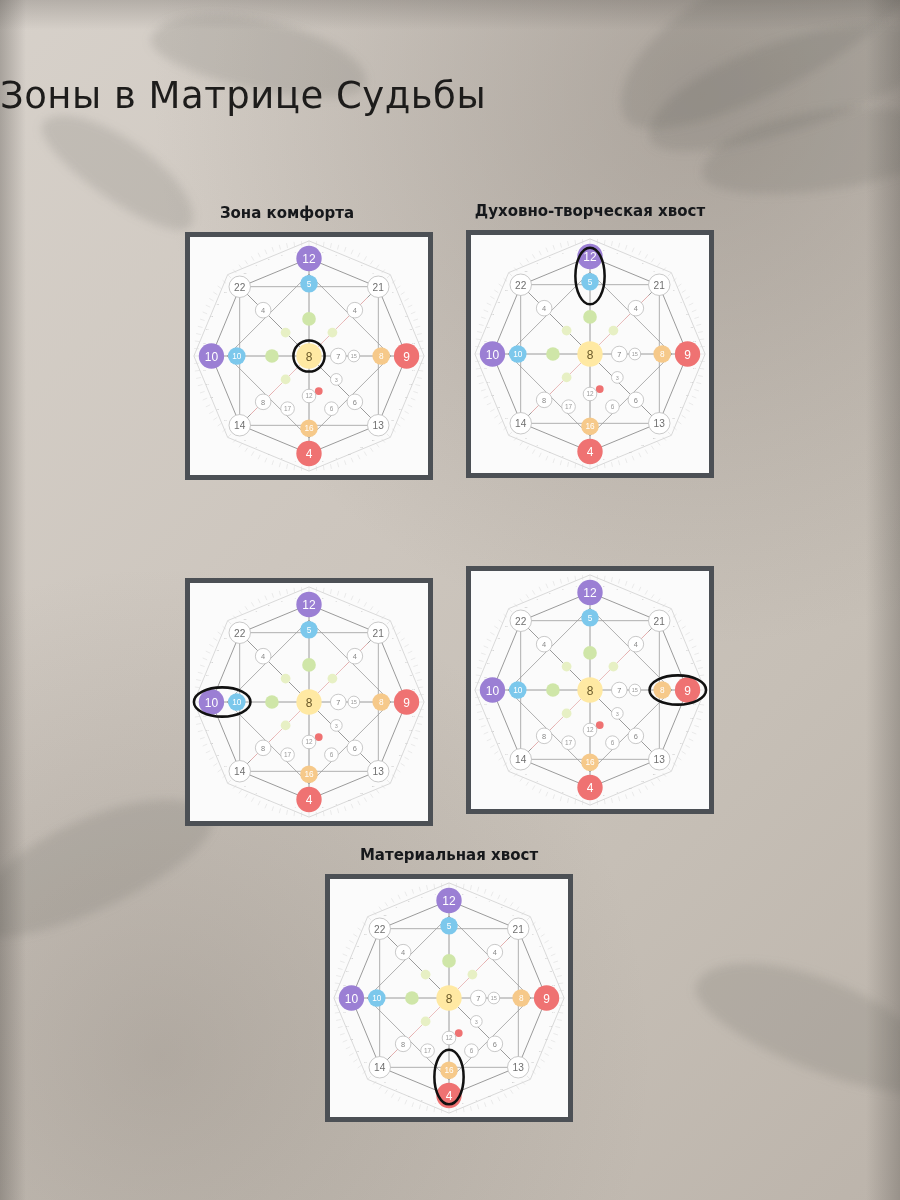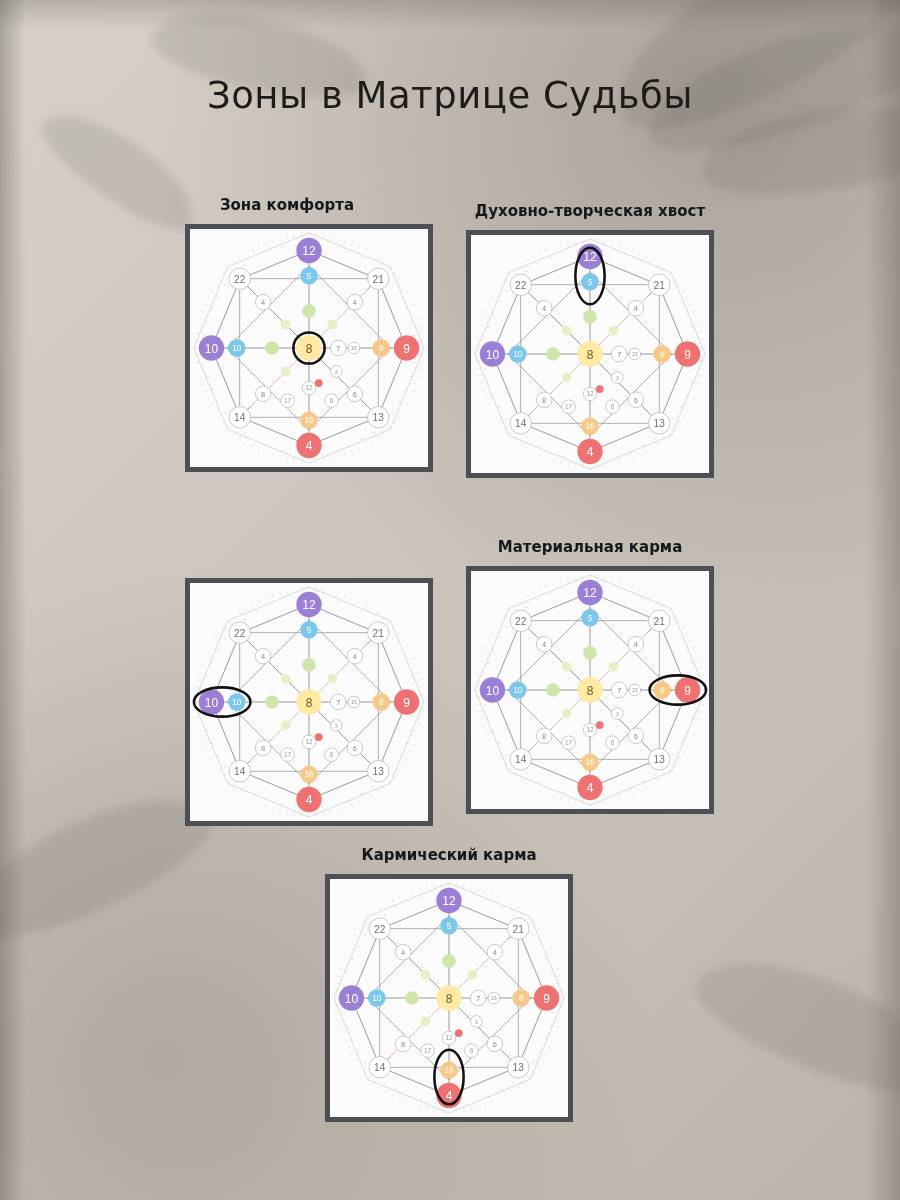--- a/index.html
+++ b/index.html
@@ -48,21 +48,21 @@
     position: absolute;
     left: 0; top: 0;
     width: 900px; height: 30px;
     background: linear-gradient(to bottom, rgba(60,56,52,0.22), rgba(60,56,52,0));
   }
 
   h1.title {
     position: absolute;
     left: 0; top: 74px;
     width: 900px;
-    text-align: center;
+    text-align: left;
     margin: 0;
     font-size: 37px;
     font-weight: 400;
     letter-spacing: 0.5px;
     color: #1d1c1b;
     font-family: "DejaVu Sans", sans-serif;
   }
 
   .card {
     position: absolute;
@@ -116,21 +116,21 @@
   <div class="leaf" style="left:600px; top:-30px; width:330px; height:120px; transform:rotate(-28deg);"></div>
   <div class="leaf" style="left:640px; top:40px; width:300px; height:90px; transform:rotate(-18deg);"></div>
   <div class="leaf" style="left:700px; top:110px; width:250px; height:80px; transform:rotate(-8deg);"></div>
   <div class="leaf" style="left:150px; top:20px; width:220px; height:70px; transform:rotate(12deg);"></div>
   <div class="leaf" style="left:30px; top:140px; width:180px; height:60px; transform:rotate(35deg);"></div>
   <div class="leaf" style="left:-40px; top:820px; width:260px; height:90px; transform:rotate(-25deg);"></div>
   <div class="leaf" style="left:690px; top:980px; width:260px; height:90px; transform:rotate(22deg);"></div>
 
   <h1 class="title">Зоны в Матрице Судьбы</h1>
 
-  <div class="card" style="left:185px; top:224px; width:204px; height:248px;border-radius:29px;">
+  <div class="card" style="left:185px; top:232px; width:204px; height:248px;border-radius:29px;">
     <div class="card-title">Зона комфорта</div>
     <div class="matrix-box" style="width:248px; height:248px;">
       <div class="matrix-inner">
         <svg class="matrix-svg" viewBox="0 0 244 244">
             <g>
               <polygon points="122.0,4.0 205.4,38.6 240.0,122.0 205.4,205.4 122.0,240.0 38.6,205.4 4.0,122.0 38.6,38.6" fill="none" stroke="#cfcfcf" stroke-width="0.8"></polygon>
               <line x1="122.0" y1="9.0" x2="122.0" y2="4.0" stroke="#d8d8d8" stroke-width="0.5"></line>
               <line x1="129.4" y1="9.2" x2="129.7" y2="4.3" stroke="#d8d8d8" stroke-width="0.5"></line>
               <line x1="136.7" y1="10.0" x2="137.4" y2="5.0" stroke="#d8d8d8" stroke-width="0.5"></line>
               <line x1="144.0" y1="11.2" x2="145.0" y2="6.3" stroke="#d8d8d8" stroke-width="0.5"></line>
@@ -782,21 +782,20 @@
             </g>
           </svg>
         <svg class="matrix-svg" viewBox="0 0 244 244">
           <ellipse class="hl-ellipse" cx="33" cy="122" rx="29" ry="15"></ellipse>
         </svg>
       </div>
     </div>
   </div>
 
   <div class="card" style="left:466px; top:566px; width:248px; height:248px;">
-    <div class="card-title">Материальная карма</div>
     <div class="matrix-box" style="width:248px; height:248px;">
       <div class="matrix-inner">
         <svg class="matrix-svg" viewBox="0 0 244 244">
             <g>
               <polygon points="122.0,4.0 205.4,38.6 240.0,122.0 205.4,205.4 122.0,240.0 38.6,205.4 4.0,122.0 38.6,38.6" fill="none" stroke="#cfcfcf" stroke-width="0.8"></polygon>
               <line x1="122.0" y1="9.0" x2="122.0" y2="4.0" stroke="#d8d8d8" stroke-width="0.5"></line>
               <line x1="129.4" y1="9.2" x2="129.7" y2="4.3" stroke="#d8d8d8" stroke-width="0.5"></line>
               <line x1="136.7" y1="10.0" x2="137.4" y2="5.0" stroke="#d8d8d8" stroke-width="0.5"></line>
               <line x1="144.0" y1="11.2" x2="145.0" y2="6.3" stroke="#d8d8d8" stroke-width="0.5"></line>
               <line x1="151.2" y1="12.9" x2="152.5" y2="8.0" stroke="#d8d8d8" stroke-width="0.5"></line>
@@ -1004,21 +1003,21 @@
             </g>
           </svg>
         <svg class="matrix-svg" viewBox="0 0 244 244">
           <ellipse class="hl-ellipse" cx="212" cy="122" rx="29" ry="15"></ellipse>
         </svg>
       </div>
     </div>
   </div>
 
   <div class="card" style="left:325px; top:874px; width:248px; height:248px;">
-    <div class="card-title">Кармический карма</div>
+    <div class="card-title">Материальная хвост</div>
     <div class="matrix-box" style="width:248px; height:248px;">
       <div class="matrix-inner">
         <svg class="matrix-svg" viewBox="0 0 244 244">
             <g>
               <polygon points="122.0,4.0 205.4,38.6 240.0,122.0 205.4,205.4 122.0,240.0 38.6,205.4 4.0,122.0 38.6,38.6" fill="none" stroke="#cfcfcf" stroke-width="0.8"></polygon>
               <line x1="122.0" y1="9.0" x2="122.0" y2="4.0" stroke="#d8d8d8" stroke-width="0.5"></line>
               <line x1="129.4" y1="9.2" x2="129.7" y2="4.3" stroke="#d8d8d8" stroke-width="0.5"></line>
               <line x1="136.7" y1="10.0" x2="137.4" y2="5.0" stroke="#d8d8d8" stroke-width="0.5"></line>
               <line x1="144.0" y1="11.2" x2="145.0" y2="6.3" stroke="#d8d8d8" stroke-width="0.5"></line>
               <line x1="151.2" y1="12.9" x2="152.5" y2="8.0" stroke="#d8d8d8" stroke-width="0.5"></line>

